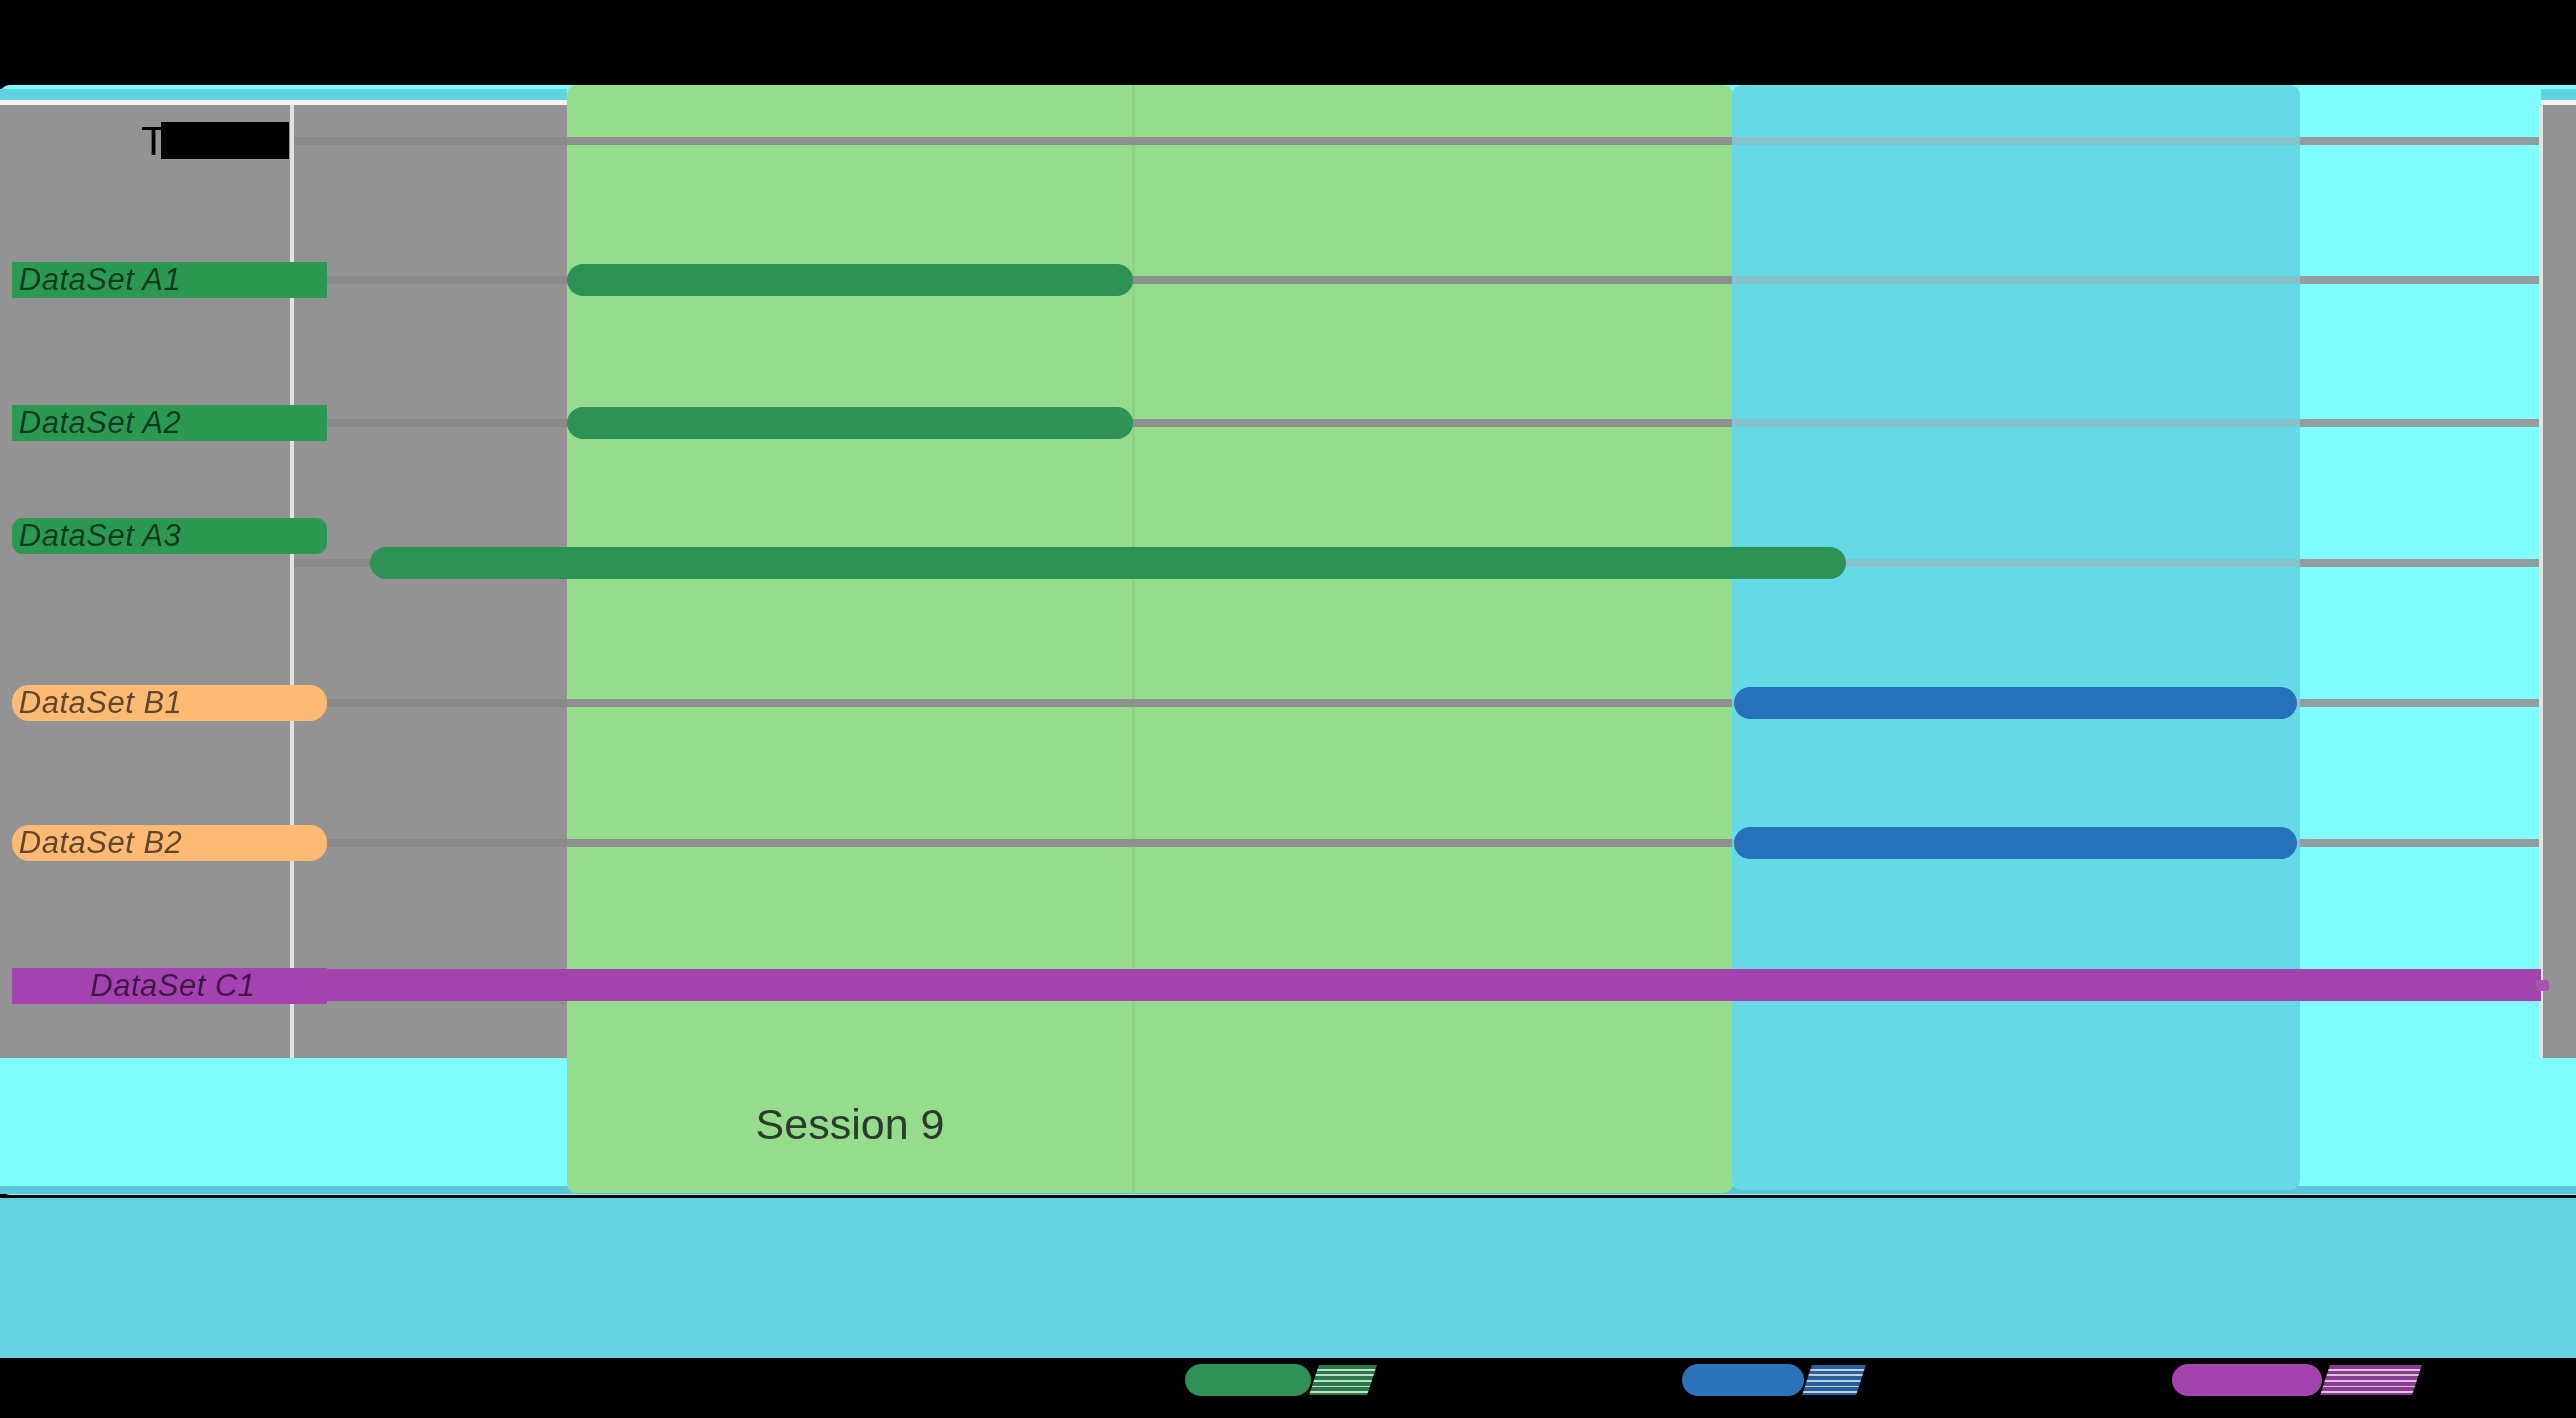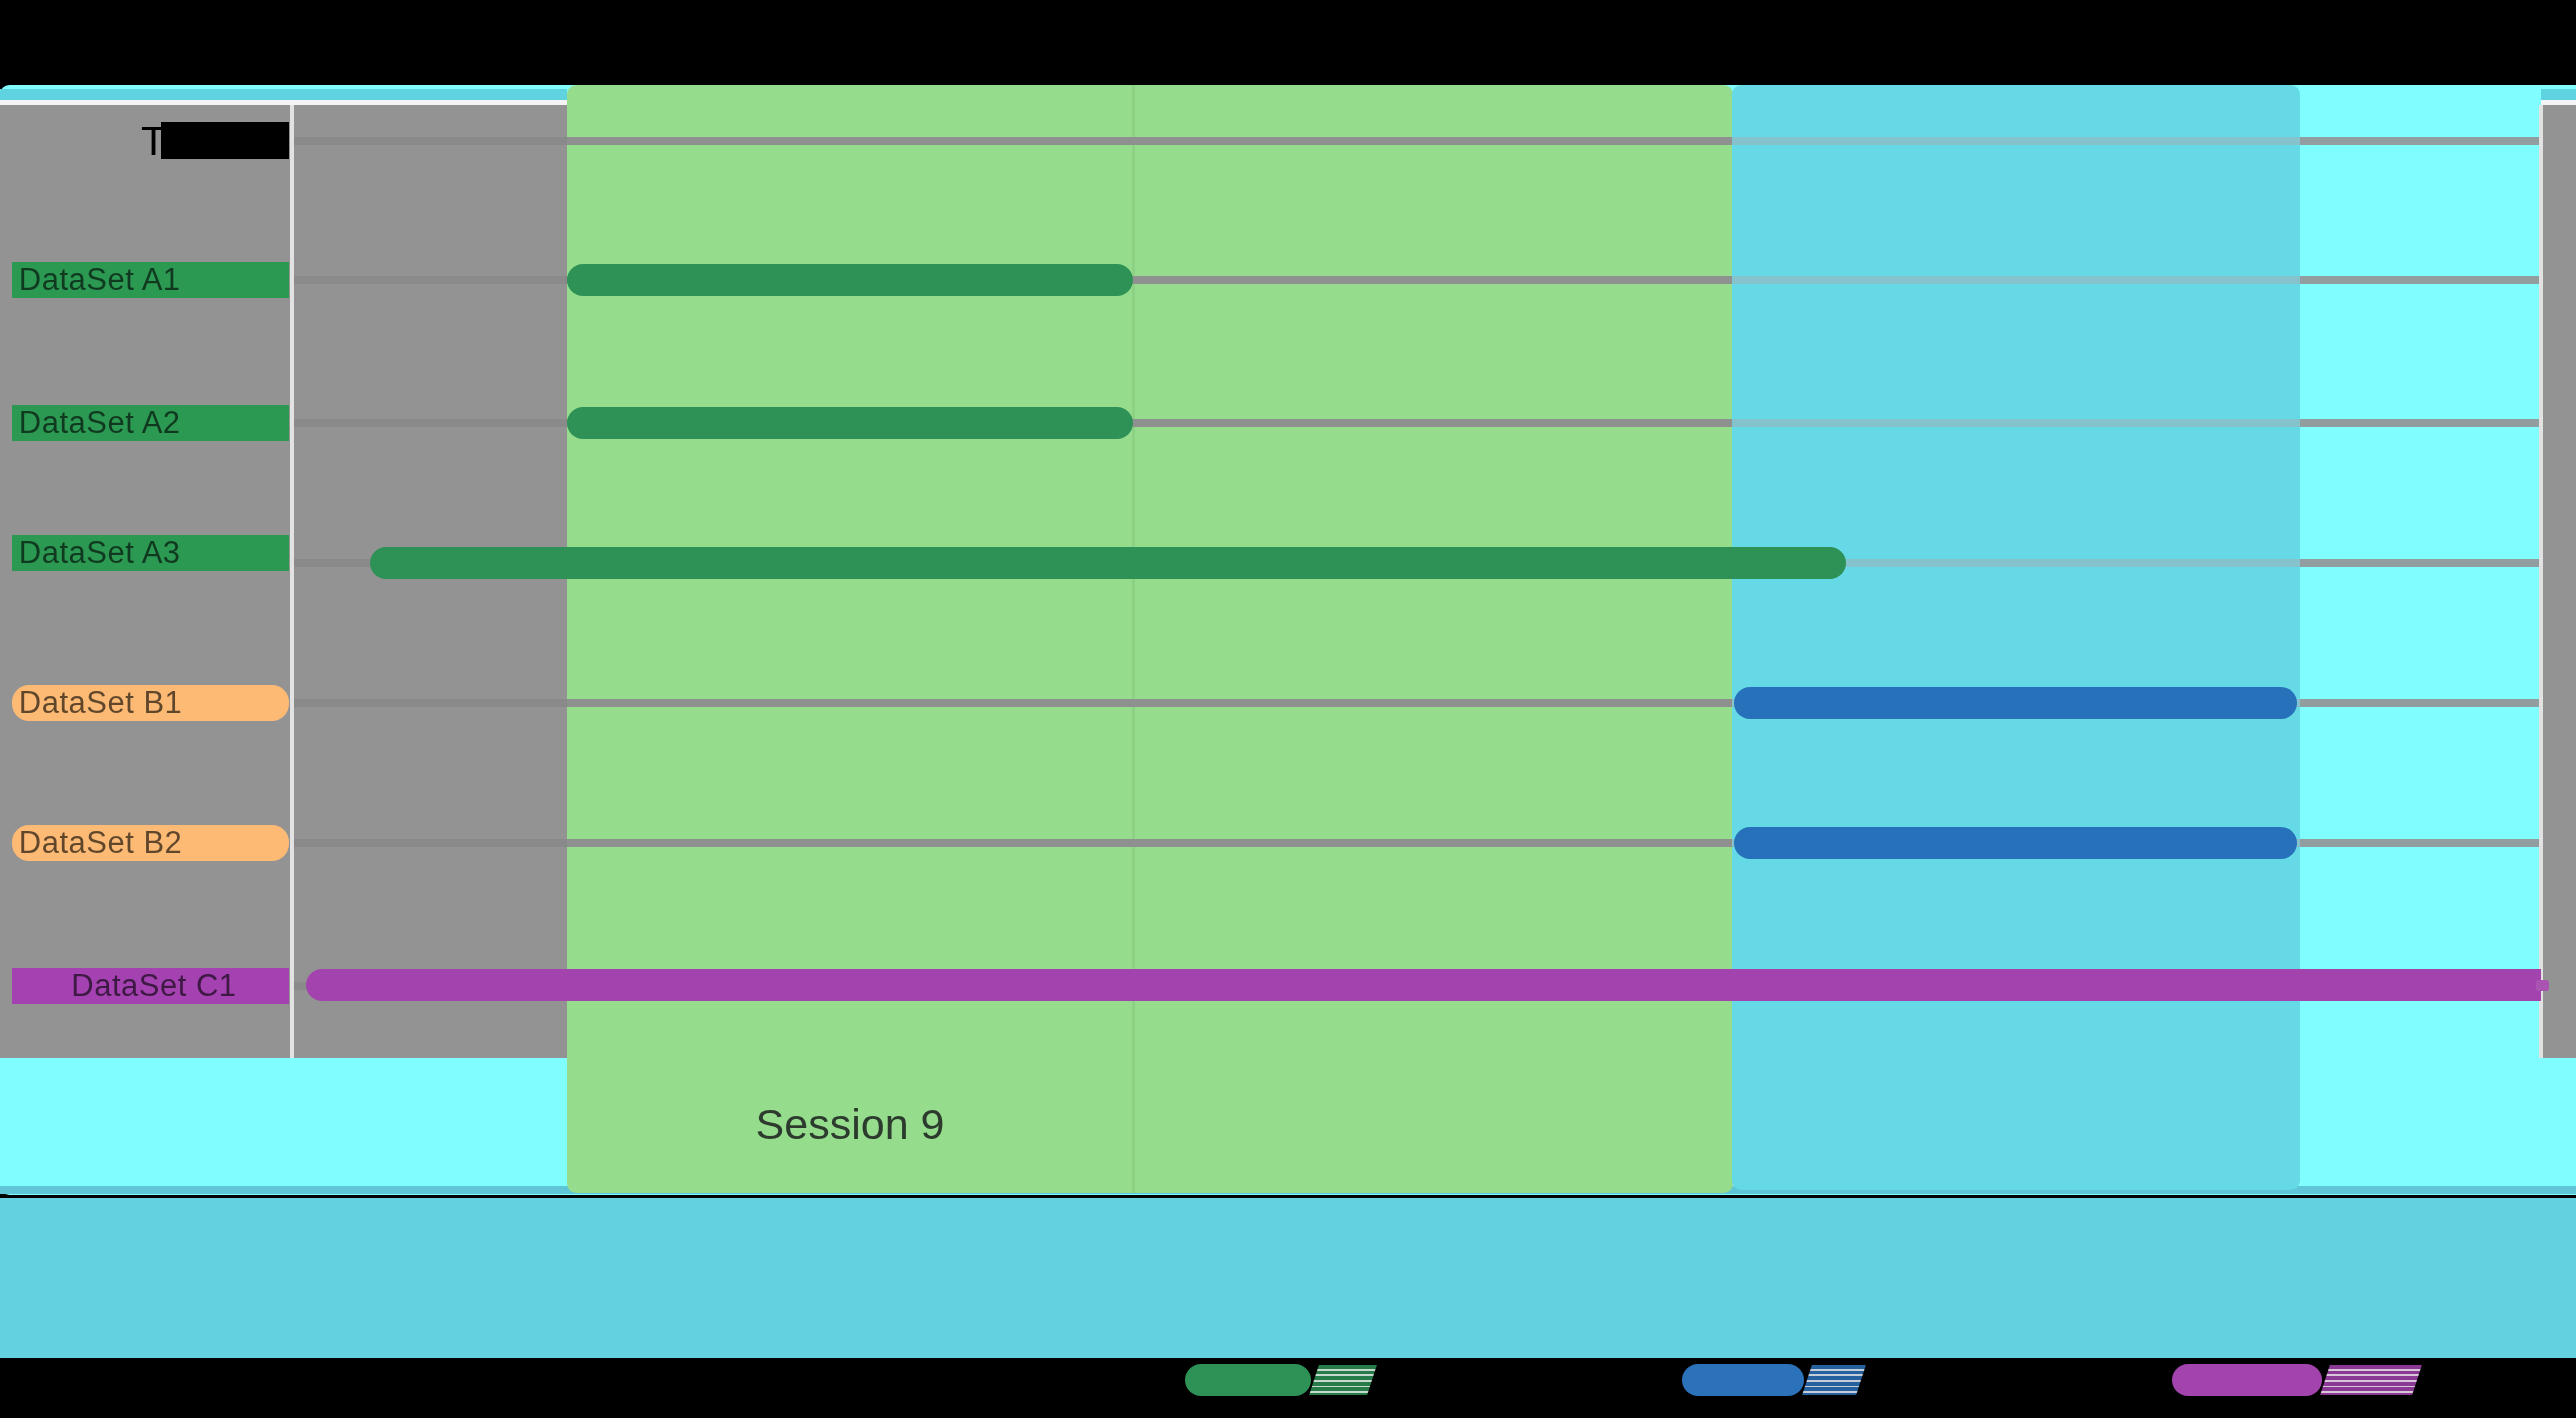--- a/index.html
+++ b/index.html
@@ -24,21 +24,21 @@
   
   .gl{left:0;top:0;width:0;height:0;}
   .gl i{position:absolute;height:8.4px;display:block;}
   .gl i.a{left:292px;width:275px;background:#8a8a8a;}
   .gl i.b{left:567px;width:1166px;background:#8f9191;}
   .gl i.c{left:1732px;width:568px;background:#86c2cc;}
   .gl i.d{left:2300px;width:241px;background:#919d9e;}
   
   .vline{top:105px;width:3.8px;height:953px;background:#e2e2e2;}
   
-  .chip{left:12.2px;width:277px;height:36px;display:flex;align-items:center;}
+  .chip{left:12.2px;width:315px;height:36px;display:flex;align-items:center;font-style:italic;}
   .chip span{font-size:31px;letter-spacing:0.5px;color:rgba(0,0,0,0.62);padding-left:6.6px;white-space:nowrap;}
   .chip.green{background:#2c9953;}
   .chip.blue{background:#fdba74;border-radius:17px;}
   .chip.purple{background:#a442b1;}
   
   .bar{height:32px;border-radius:16px;}
   .bar.green{background:#2e9155;}
   .bar.blue{background:#2671b9;}
   .bar.purple{background:#a343ae;border-radius:16px 0 0 16px;}
   
@@ -127,21 +127,21 @@
 
   <div class="abs" id="header-t">T</div>
   <div class="abs" id="header-box"></div>
 
   <div class="abs chip green" style="top:262px;">
       <span>DataSet A1</span>
     </div>
   <div class="abs chip green" style="top:405px;">
       <span>DataSet A2</span>
     </div>
-  <div class="abs chip green" style="top:535px;">
+  <div class="abs chip green" style="top:518px;border-radius:11px;">
       <span>DataSet A3</span>
     </div>
   <div class="abs chip blue" style="top:685px;">
       <span>DataSet B1</span>
     </div>
   <div class="abs chip blue" style="top:825px;">
       <span>DataSet B2</span>
     </div>
   <div class="abs chip purple" style="top:968px;justify-content:center;">
       <span>DataSet C1</span>

